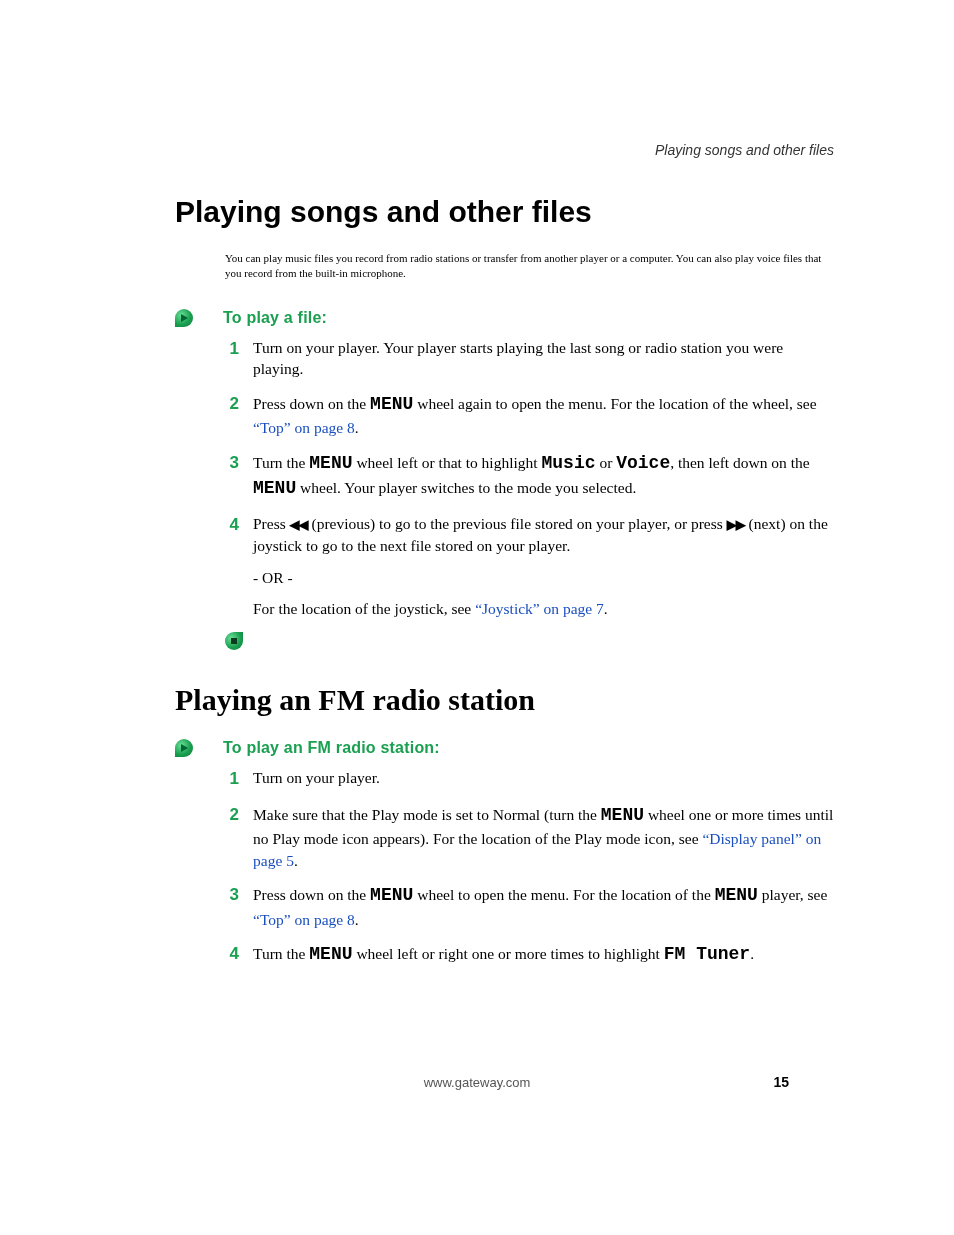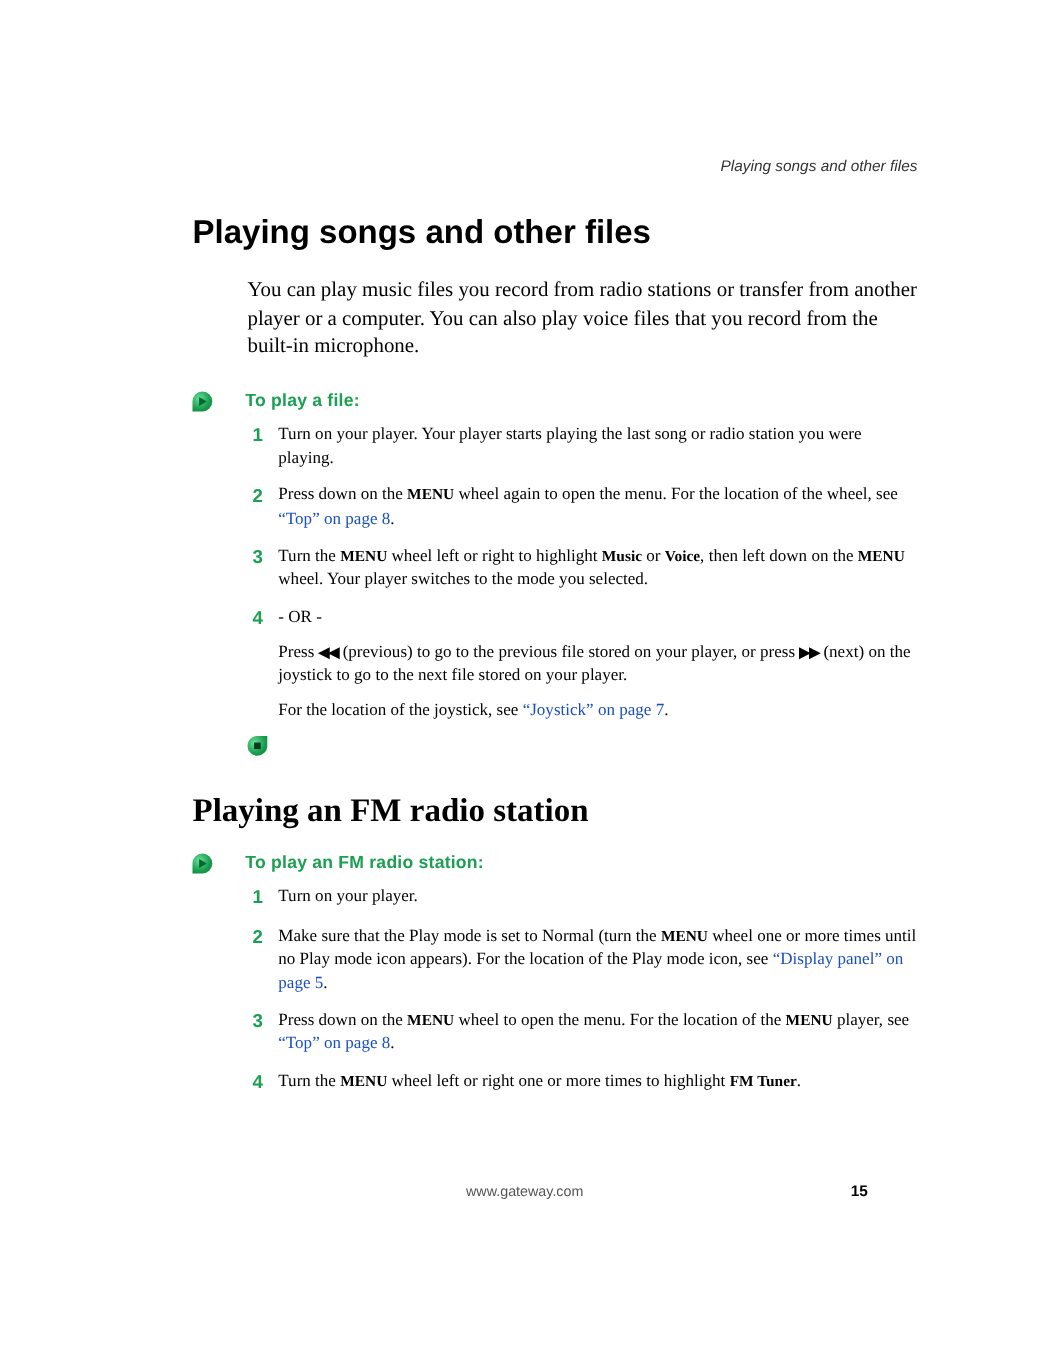--- a/index.html
+++ b/index.html
@@ -27,21 +27,21 @@
   }
   h1.section-title {
     font-family: Arial, Helvetica, sans-serif;
     font-weight: bold;
     font-size: 30px;
     margin: 55px 0 22px 0;
     letter-spacing: 0px;
   }
   .intro {
     margin-left: 50px;
-    font-size: 19px;
+    font-size: 11px;
     line-height: 1.35;
   }
   .proc-block {
     margin-top: 28px;
   }
   .proc-header {
     display: flex;
     align-items: center;
     gap: 30px;
     margin-bottom: 10px;
@@ -80,21 +80,21 @@
     font-family: Arial, Helvetica, sans-serif;
     font-weight: bold;
     color: #1aa050;
     font-size: 17px;
     flex: 0 0 14px;
     text-align: right;
   }
   .step-body { flex: 1; }
   .step-body p { margin: 0 0 10px 0; }
   .step-body p:last-child { margin-bottom: 0; }
-  .ui { font-family: Liberation Serif, serif; font-weight: bold; font-size: 14px; }
+  .ui { font-family: Liberation Mono, monospace; font-weight: bold; font-size: 18px; }
   a.xref { color: #1a4fbf; text-decoration: none; }
   .end-icon {
     margin: 6px 0 0 50px;
     width: 18px;
     height: 18px;
     border-radius: 50% 0 50% 50%;
     background: radial-gradient(circle at 35% 35%, #6be09a 0%, #1aa050 55%, #0b7a3a 100%);
     display: flex; align-items: center; justify-content: center;
   }
   .end-icon .sq { width:6px; height:6px; background:#0b3a1f; }
@@ -152,28 +152,28 @@
       </li>
       <li>
         <span class="step-num">2</span>
         <div class="step-body">
           <p><span>Press down on the </span><span class="ui">MENU</span><span> wheel again to open the menu. For the location of the wheel, see </span><a class="xref">“Top” on page 8</a><span>.</span></p>
         </div>
       </li>
       <li>
         <span class="step-num">3</span>
         <div class="step-body">
-          <p><span>Turn the </span><span class="ui">MENU</span><span> wheel left or right to highlight </span><span class="ui">Music</span><span> or </span><span class="ui">Voice</span><span>, then left down on the </span><span class="ui">MENU</span><span> wheel. Your player switches to the mode you selected.</span></p>
+          <p><span>Turn the </span><span class="ui">MENU</span><span> wheel left or that to highlight </span><span class="ui">Music</span><span> or </span><span class="ui">Voice</span><span>, then left down on the </span><span class="ui">MENU</span><span> wheel. Your player switches to the mode you selected.</span></p>
         </div>
       </li>
       <li>
         <span class="step-num">4</span>
         <div class="step-body">
+          <p><span>Press </span><span class="glyph-icon">◀◀</span><span> (previous) to go to the previous file stored on your player, or press </span><span class="glyph-icon">▶▶</span><span> (next) on the joystick to go to the next file stored on your player.</span></p>
           <p>- OR -</p>
-          <p><span>Press </span><span class="glyph-icon">◀◀</span><span> (previous) to go to the previous file stored on your player, or press </span><span class="glyph-icon">▶▶</span><span> (next) on the joystick to go to the next file stored on your player.</span></p>
           <p><span>For the location of the joystick, see </span><a class="xref">“Joystick” on page 7</a><span>.</span></p>
         </div>
       </li>
     </ol>
     <div class="end-icon">
         <div class="sq"></div>
       </div>
   </div>
 
   <h1 class="section-title" style="margin-top:33px;font-family:Liberation Serif, serif;">Playing an FM radio station</h1>

